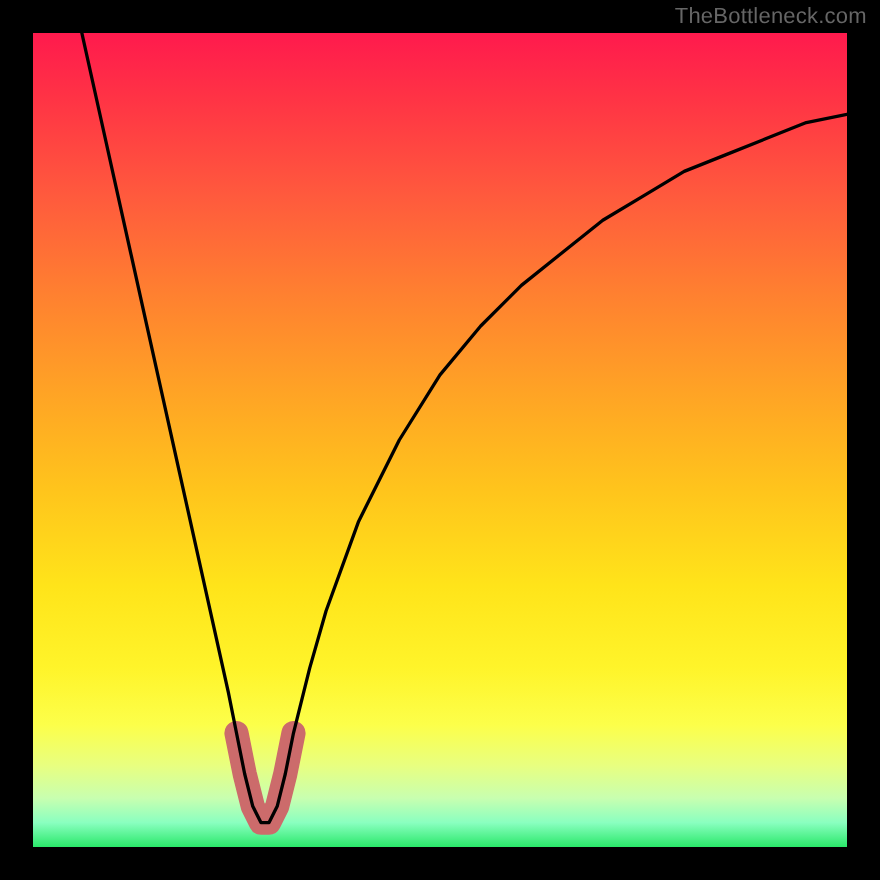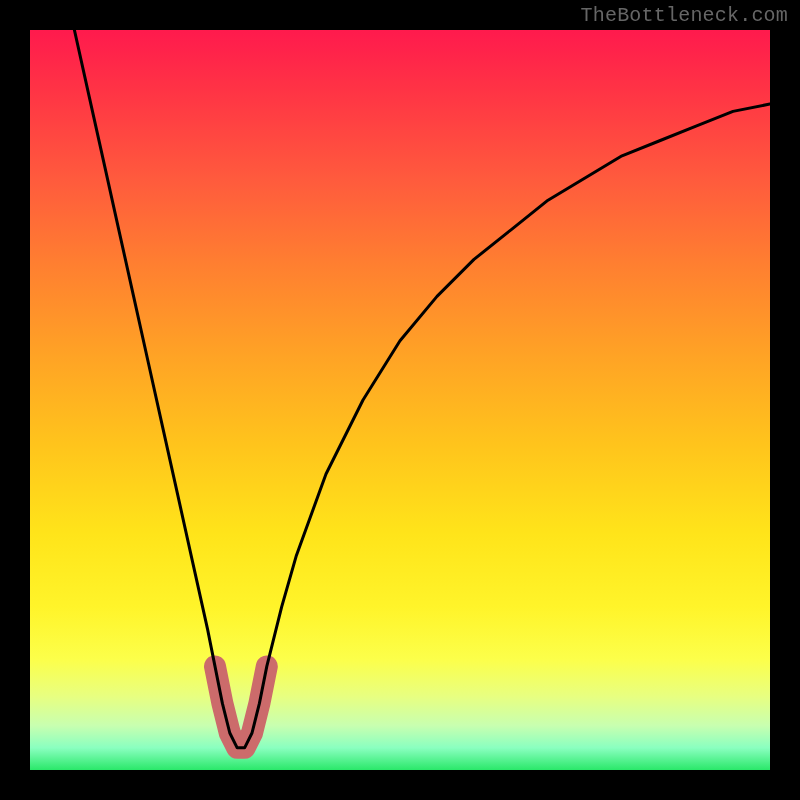--- a/index.html
+++ b/index.html
@@ -10,21 +10,20 @@
     background: #000;
     font-family: Arial, Helvetica, sans-serif;
     overflow: hidden;
   }
   .frame {
     position: absolute;
     left: 0; top: 0;
     width: 800px;
     height: 612px;
     background: #000;
-    font-family: Liberation Mono, monospace;
   }
   .plot {
     position: absolute;
     left: 30px;
     top: 30px;
     width: 740px;
     height: 740px;
     background: linear-gradient(to bottom,
       #ff1a4d 0%,
       #ff3345 8%,

